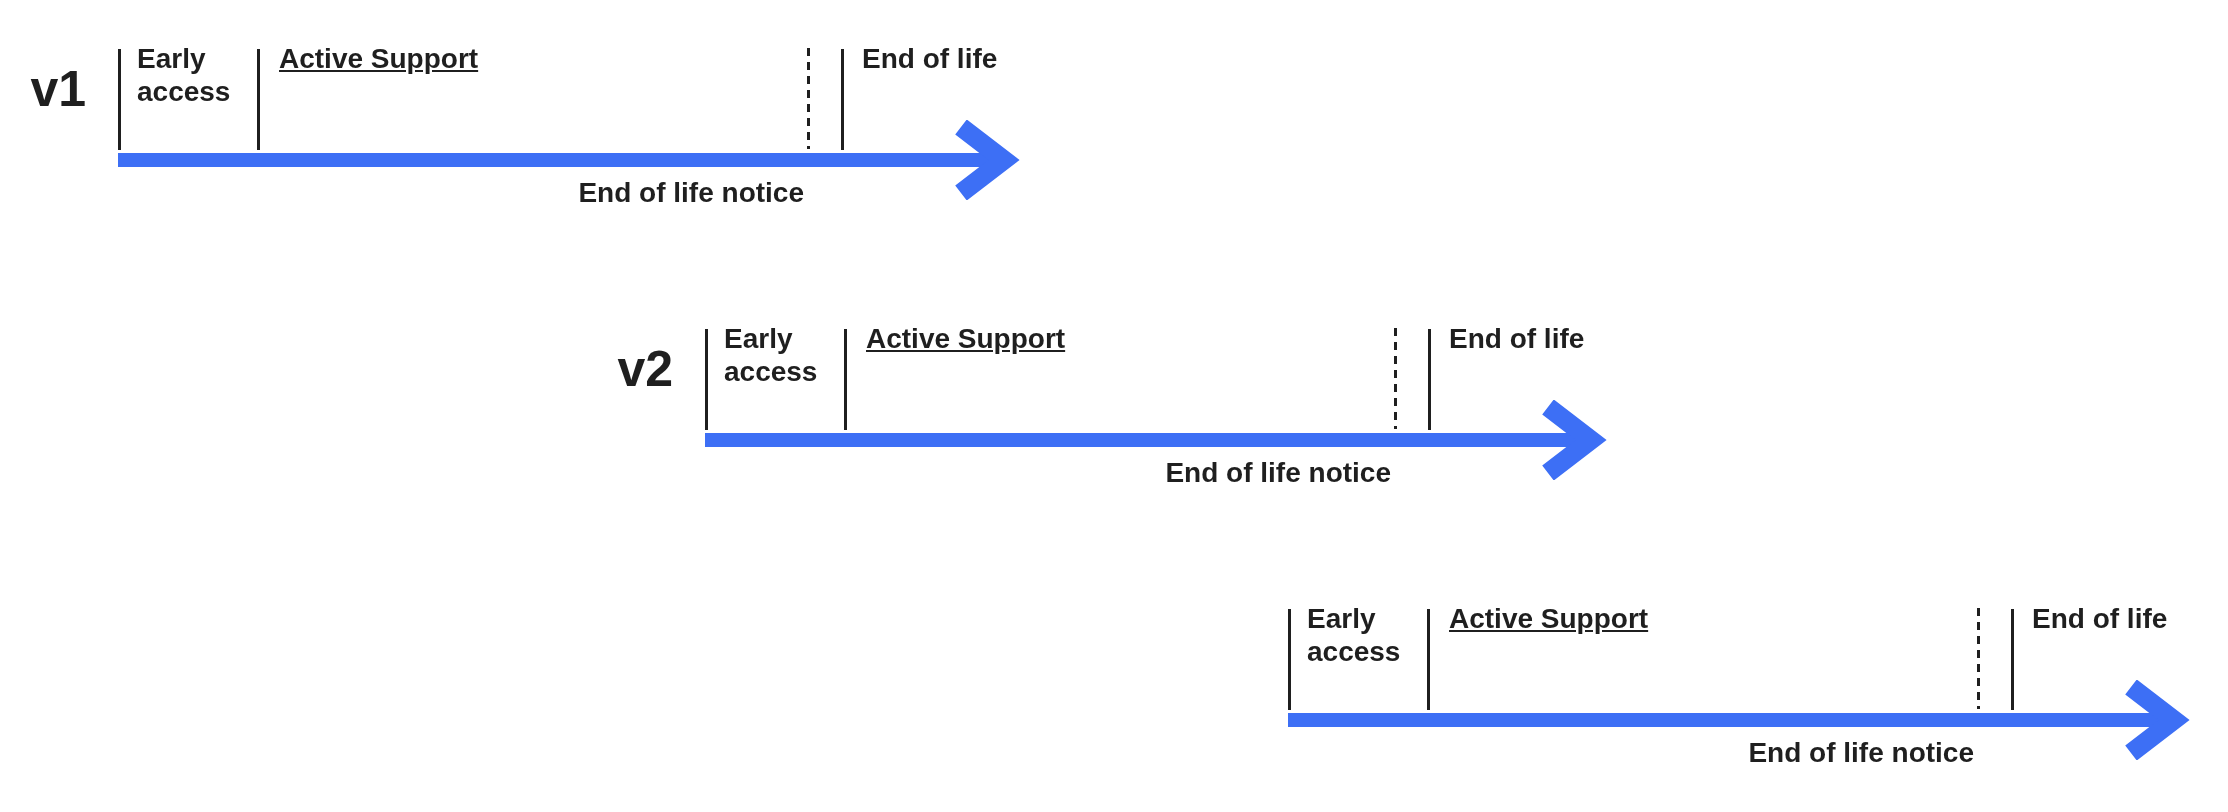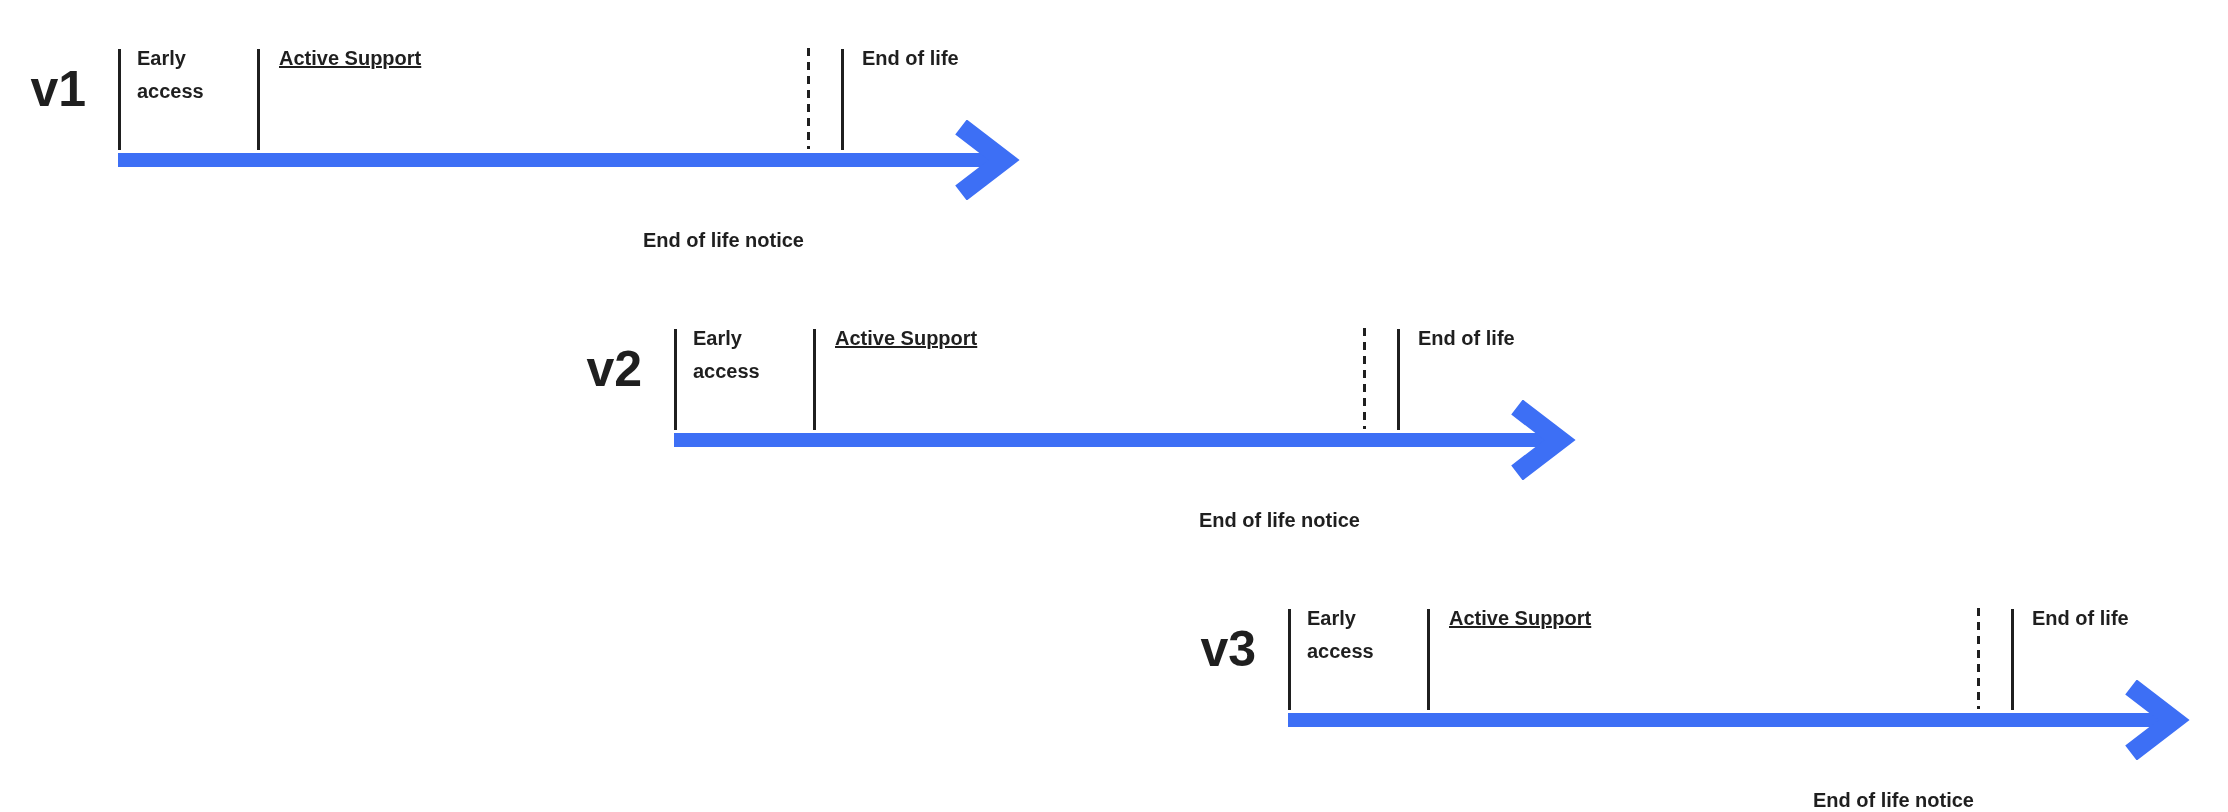--- a/index.html
+++ b/index.html
@@ -20,21 +20,21 @@
     background: var(--c-background);
     overflow: hidden;
     border-radius: 12px;
   }
   .row {
     position: absolute;
     width: 940px;
     height: 230px;
   }
   .row.r0 { left: 118px;  top: 0; }
-  .row.r1 { left: 674px;  top: 280px; }
+  .row.r1 { left: 705px;  top: 280px; }
   .row.r2 { left: 1288px; top: 560px; }
 
   .vlabel {
     position: absolute;
     left: -180px;
     top: 64px;
     width: 148px;
     text-align: right;
     font-size: 50px;
     font-weight: 700;
@@ -60,39 +60,38 @@
     height: 101px;
     background: repeating-linear-gradient(
       to bottom,
       var(--c-line) 0px, var(--c-line) 8px,
       transparent 8px, transparent 14px
     );
   }
   .stage-label {
     position: absolute;
     top: 42px;
-    font-size: 20px;
+    font-size: 28px;
     font-weight: 700;
     line-height: 33px;
     color: var(--c-text);
     white-space: nowrap;
   }
   .stage-label.early {
     left: 19px;
     width: 112px;
     white-space: normal;
   }
   .stage-label.active { left: 161px; text-decoration: underline; }
   .stage-label.eol    { left: 744px; }
   .stage-label.notice {
     top: 176px;
     left: 336px;
     width: 350px;
     text-align: right;
-    margin-top: 48px;
   }
   svg.arrow {
     position: absolute;
     left: 0;
     top: 120px;
     width: 920px;
     height: 80px;
     display: block;
   }
   svg.arrow .shaft { fill: var(--c-arrow); }
@@ -129,21 +128,20 @@
     <div class="stage-label active">Active Support</div>
     <div class="stage-label eol">End of life</div>
     <div class="stage-label notice">End of life notice</div>
     <svg class="arrow" viewBox="0 0 920 80" aria-hidden="true">
       <rect class="shaft" x="0" y="33" width="886" height="14"></rect>
       <polyline class="head" points="843,7 886,40 843,73" stroke-width="19"></polyline>
     </svg>
   </div>
 
   <div class="row r2">
-    <div class="vlabel">v3</div>
     <div class="tick t1"></div>
     <div class="tick t2"></div>
     <div class="dashedtick"></div>
     <div class="tick t3"></div>
     <div class="stage-label early">Early access</div>
     <div class="stage-label active">Active Support</div>
     <div class="stage-label eol">End of life</div>
     <div class="stage-label notice">End of life notice</div>
     <svg class="arrow" viewBox="0 0 920 80" aria-hidden="true">
       <rect class="shaft" x="0" y="33" width="886" height="14"></rect>

